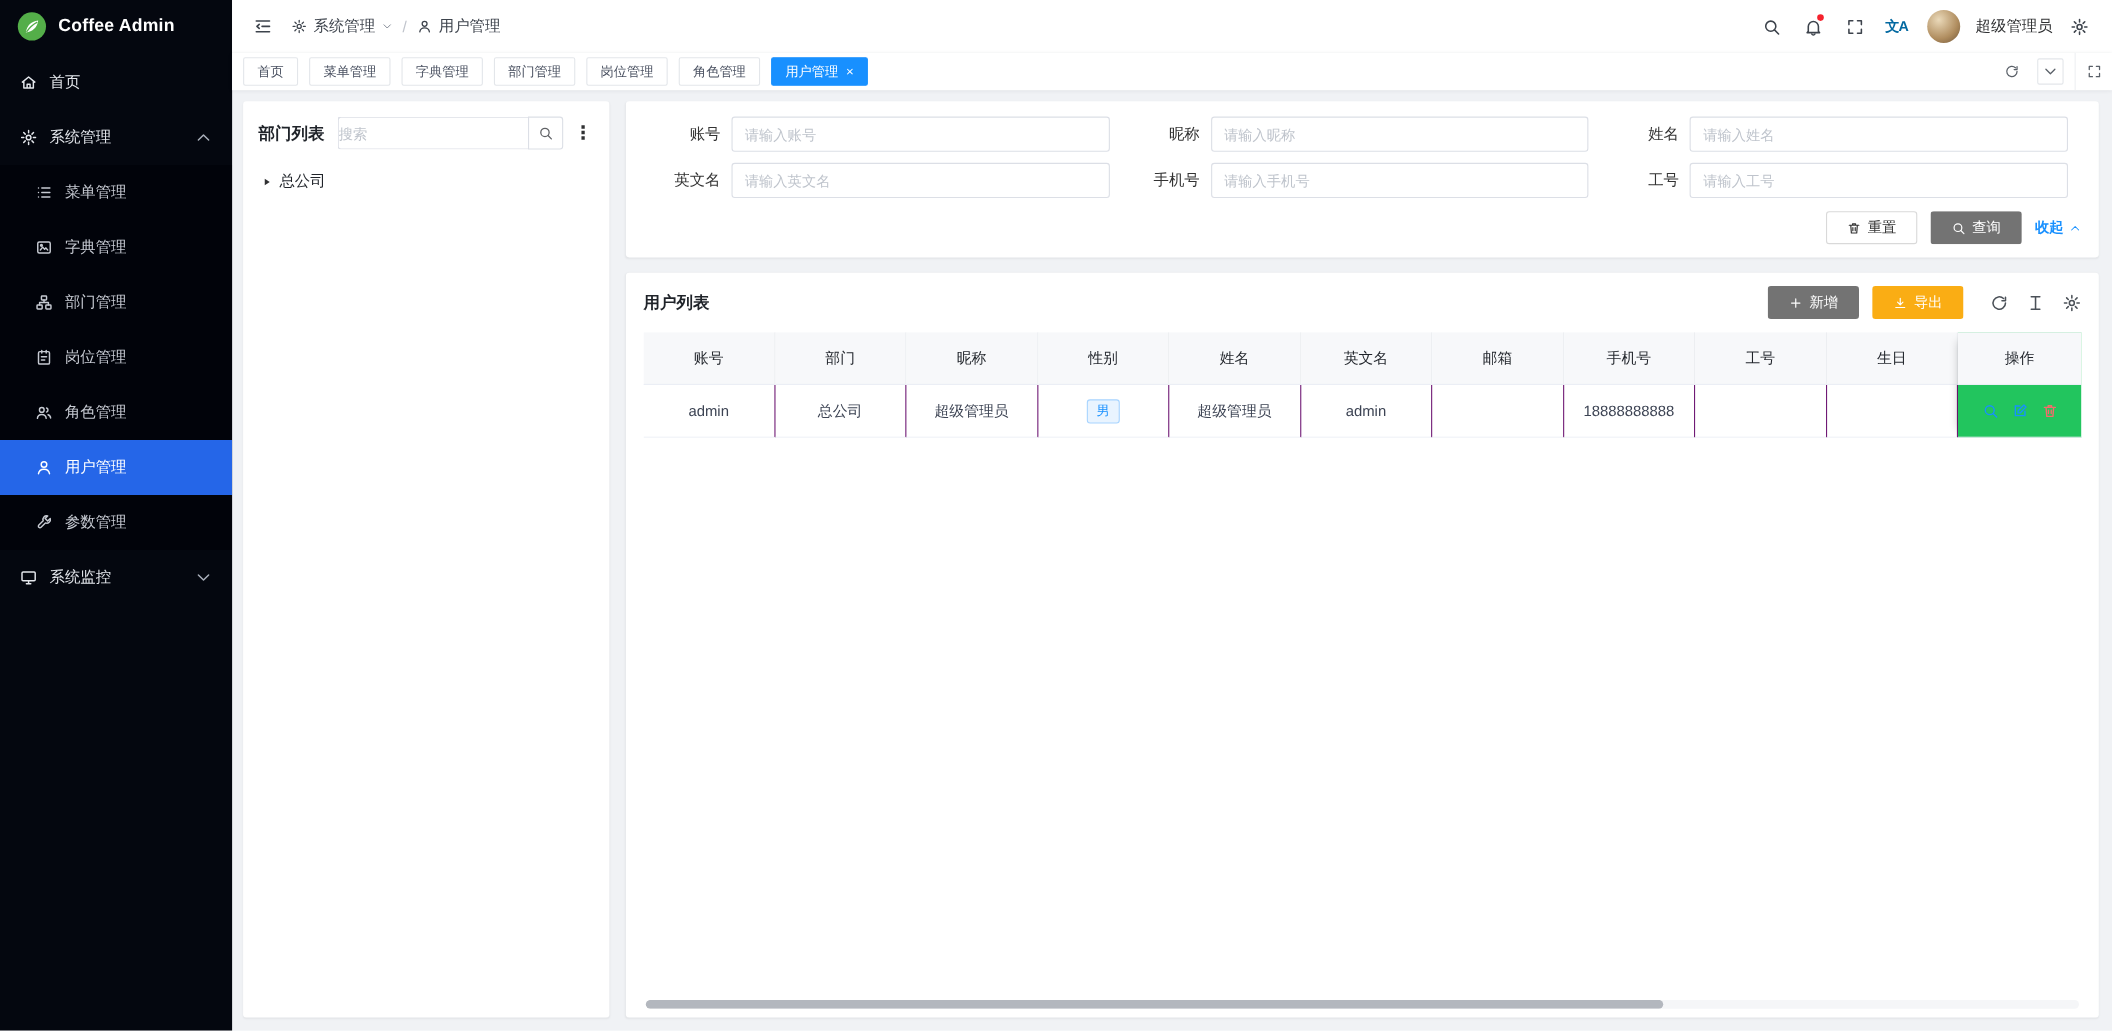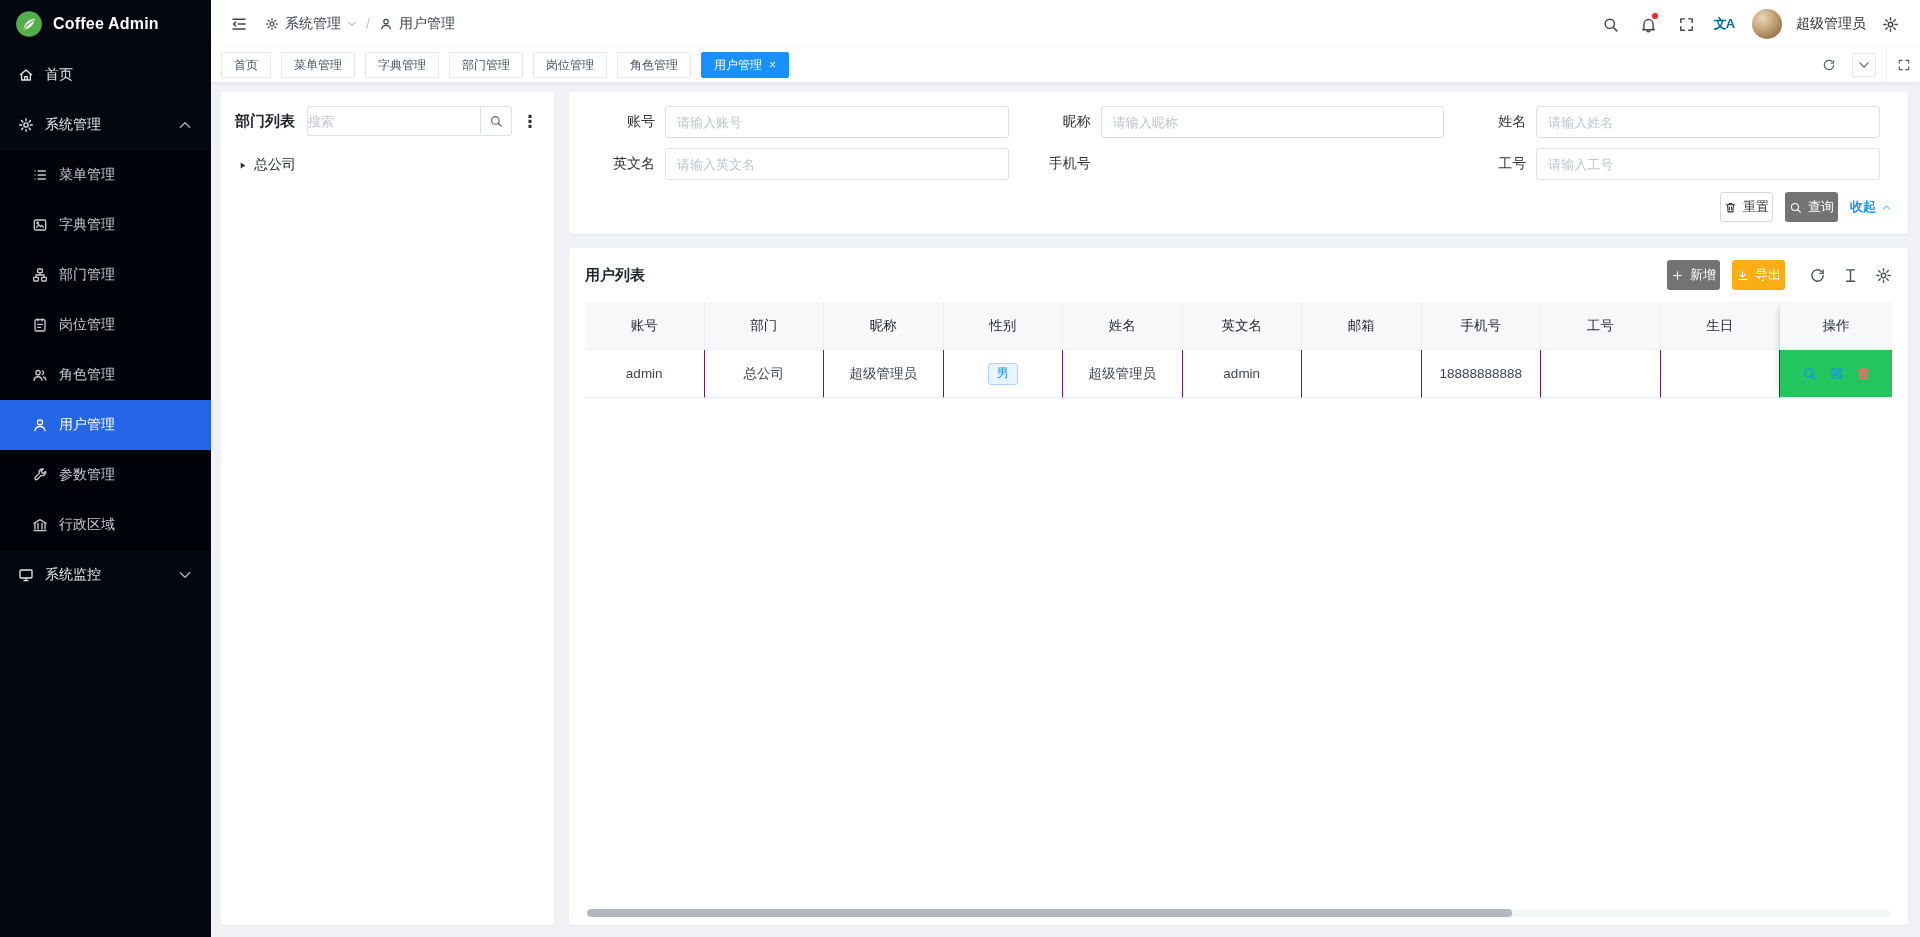--- a/index.html
+++ b/index.html
@@ -70,21 +70,21 @@
   .tree-node svg{width:11px;height:11px;color:#303133}
 
   .right-col{flex:1;display:flex;flex-direction:column;gap:14px;min-width:0}
 
   .filter-card{padding:14px 16px 12px;flex:none}
   .filter-grid{display:grid;grid-template-columns:repeat(3,1fr);row-gap:10px}
   .field{display:flex;align-items:center;padding-right:12px}
   .field label{width:80px;text-align:right;padding-right:10px;font-size:14px;color:#333;flex:none;white-space:nowrap;cursor:default}
   .field input{flex:1;min-width:0;height:32px;border:1px solid #dcdfe6;border-radius:3px;padding:0 11px;font-size:13px;color:#303133;outline:none;background:#fff}
   .filter-actions{display:flex;justify-content:flex-end;align-items:center;gap:12px;margin-top:12px}
-  .btn{height:30px;display:inline-flex;align-items:center;gap:6px;padding:0 3px;border-radius:3px;font-size:13px;cursor:pointer;border:1px solid transparent;white-space:nowrap}
+  .btn{height:30px;display:inline-flex;align-items:center;gap:6px;padding:0 18px;border-radius:3px;font-size:13px;cursor:pointer;border:1px solid transparent;white-space:nowrap}
   .btn svg{width:13px;height:13px}
   .btn-plain{background:#fff;border-color:#d9d9d9;color:#333}
   .btn-primary{background:#737373;color:#fff}
   .btn-warning{background:#faad14;color:#fff}
   .link-collapse{display:inline-flex;align-items:center;gap:5px;color:#1890ff;font-size:13px;cursor:pointer;font-weight:700}
   .link-collapse svg{width:11px;height:11px}
 
   .table-card{flex:1;display:flex;flex-direction:column;min-height:0;padding:12px 16px 8px}
   .table-toolbar{display:flex;align-items:center;margin-bottom:12px}
   .table-title{font-size:15px;font-weight:700;color:#1f2329;flex:1}
@@ -274,26 +274,20 @@
             <use href="#i-user"></use>
           </svg>
         <span>用户管理</span>
       </div>
       <div class="sub-item">
         <svg class="icon">
             <use href="#i-wrench"></use>
           </svg>
         <span>参数管理</span>
       </div>
-      <div class="sub-item">
-        <svg class="icon">
-            <use href="#i-bank"></use>
-          </svg>
-        <span>行政区域</span>
-      </div>
     </div>
     <div class="menu-item">
       <svg class="icon">
           <use href="#i-monitor"></use>
         </svg>
       <span>系统监控</span>
       <svg class="icon chev">
           <use href="#i-chevdown"></use>
         </svg>
     </div>
@@ -440,20 +434,21 @@
           <div class="field">
             <label>姓名</label>
             <input type="text" placeholder="请输入姓名" style="">
           </div>
           <div class="field">
             <label>英文名</label>
             <input type="text" placeholder="请输入英文名" style="">
           </div>
           <div class="field">
             <label>手机号</label>
+            <input type="text" placeholder="请输入手机号" style="">
           </div>
           <div class="field">
             <label>工号</label>
             <input type="text" placeholder="请输入工号" style="">
           </div>
         </div>
         <div class="filter-actions">
           <button class="btn btn-plain">
             <svg class="icon">
                 <use href="#i-trash"></use>

